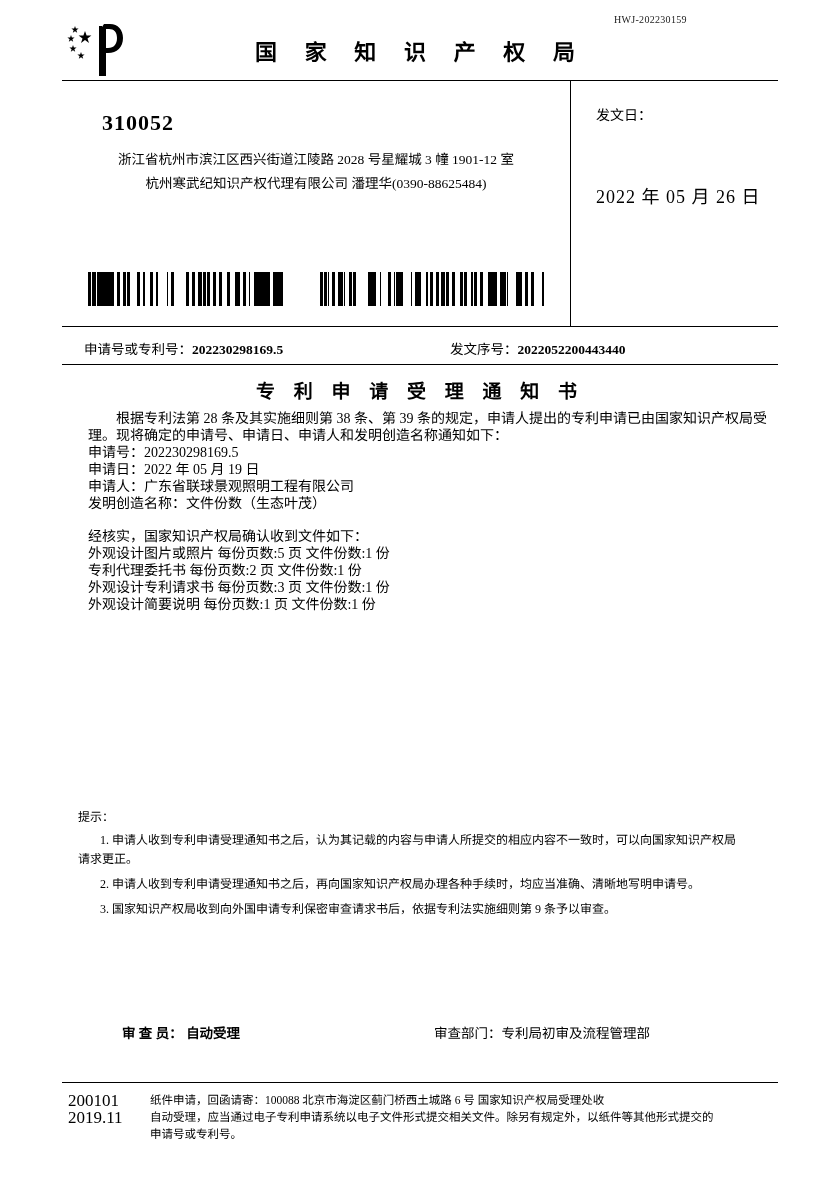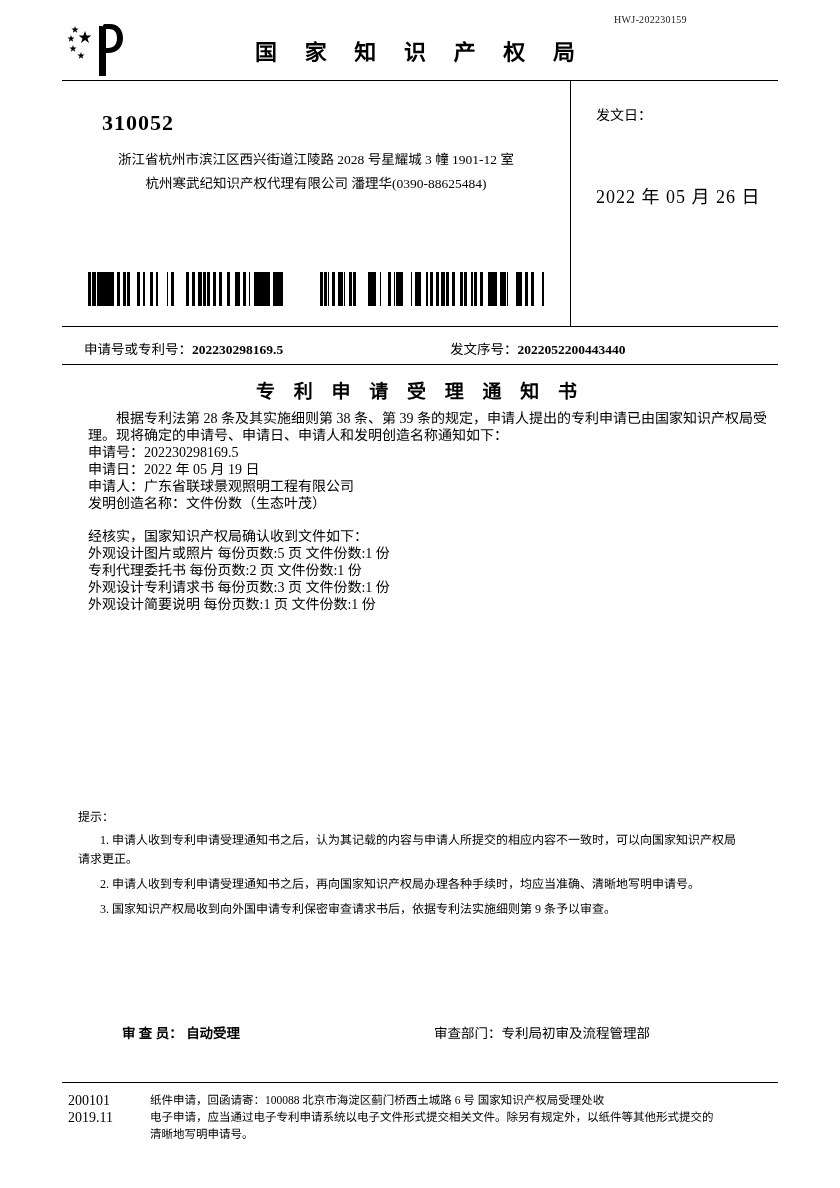--- a/index.html
+++ b/index.html
@@ -242,21 +242,21 @@
     top: 1090px;
     width: 716px;
     font-size: 11.5px;
     line-height: 17px;
   }
   .footer-codes {
     position: absolute;
     left: 6px;
     top: 2px;
     font-family: "Liberation Serif", serif;
-    font-size: 14px;
+    font-size: 17px;
     line-height: 17px;
   }
   .footer-body {
     position: absolute;
     left: 88px;
     top: 2px;
     width: 620px;
   }
   .footer-line { margin: 0; }
 </style>
@@ -583,18 +583,18 @@
 
   <div class="hr-bottom"></div>
 
   <div class="footer">
     <div class="footer-codes">
       <div>200101</div>
       <div>2019.11</div>
     </div>
     <div class="footer-body">
       <p class="footer-line">纸件申请，回函请寄：100088 北京市海淀区蓟门桥西土城路 6 号   国家知识产权局受理处收</p>
-      <p class="footer-line">电子申请，应当通过电子专利申请系统以电子文件形式提交相关文件。除另有规定外，以纸件等其他形式提交的</p>
-      <p class="footer-line">清晰地写明申请号。</p>
+      <p class="footer-line">自动受理，应当通过电子专利申请系统以电子文件形式提交相关文件。除另有规定外，以纸件等其他形式提交的</p>
+      <p class="footer-line">申请号或专利号。</p>
     </div>
   </div>
 
 </div>
 
 </body></html>

